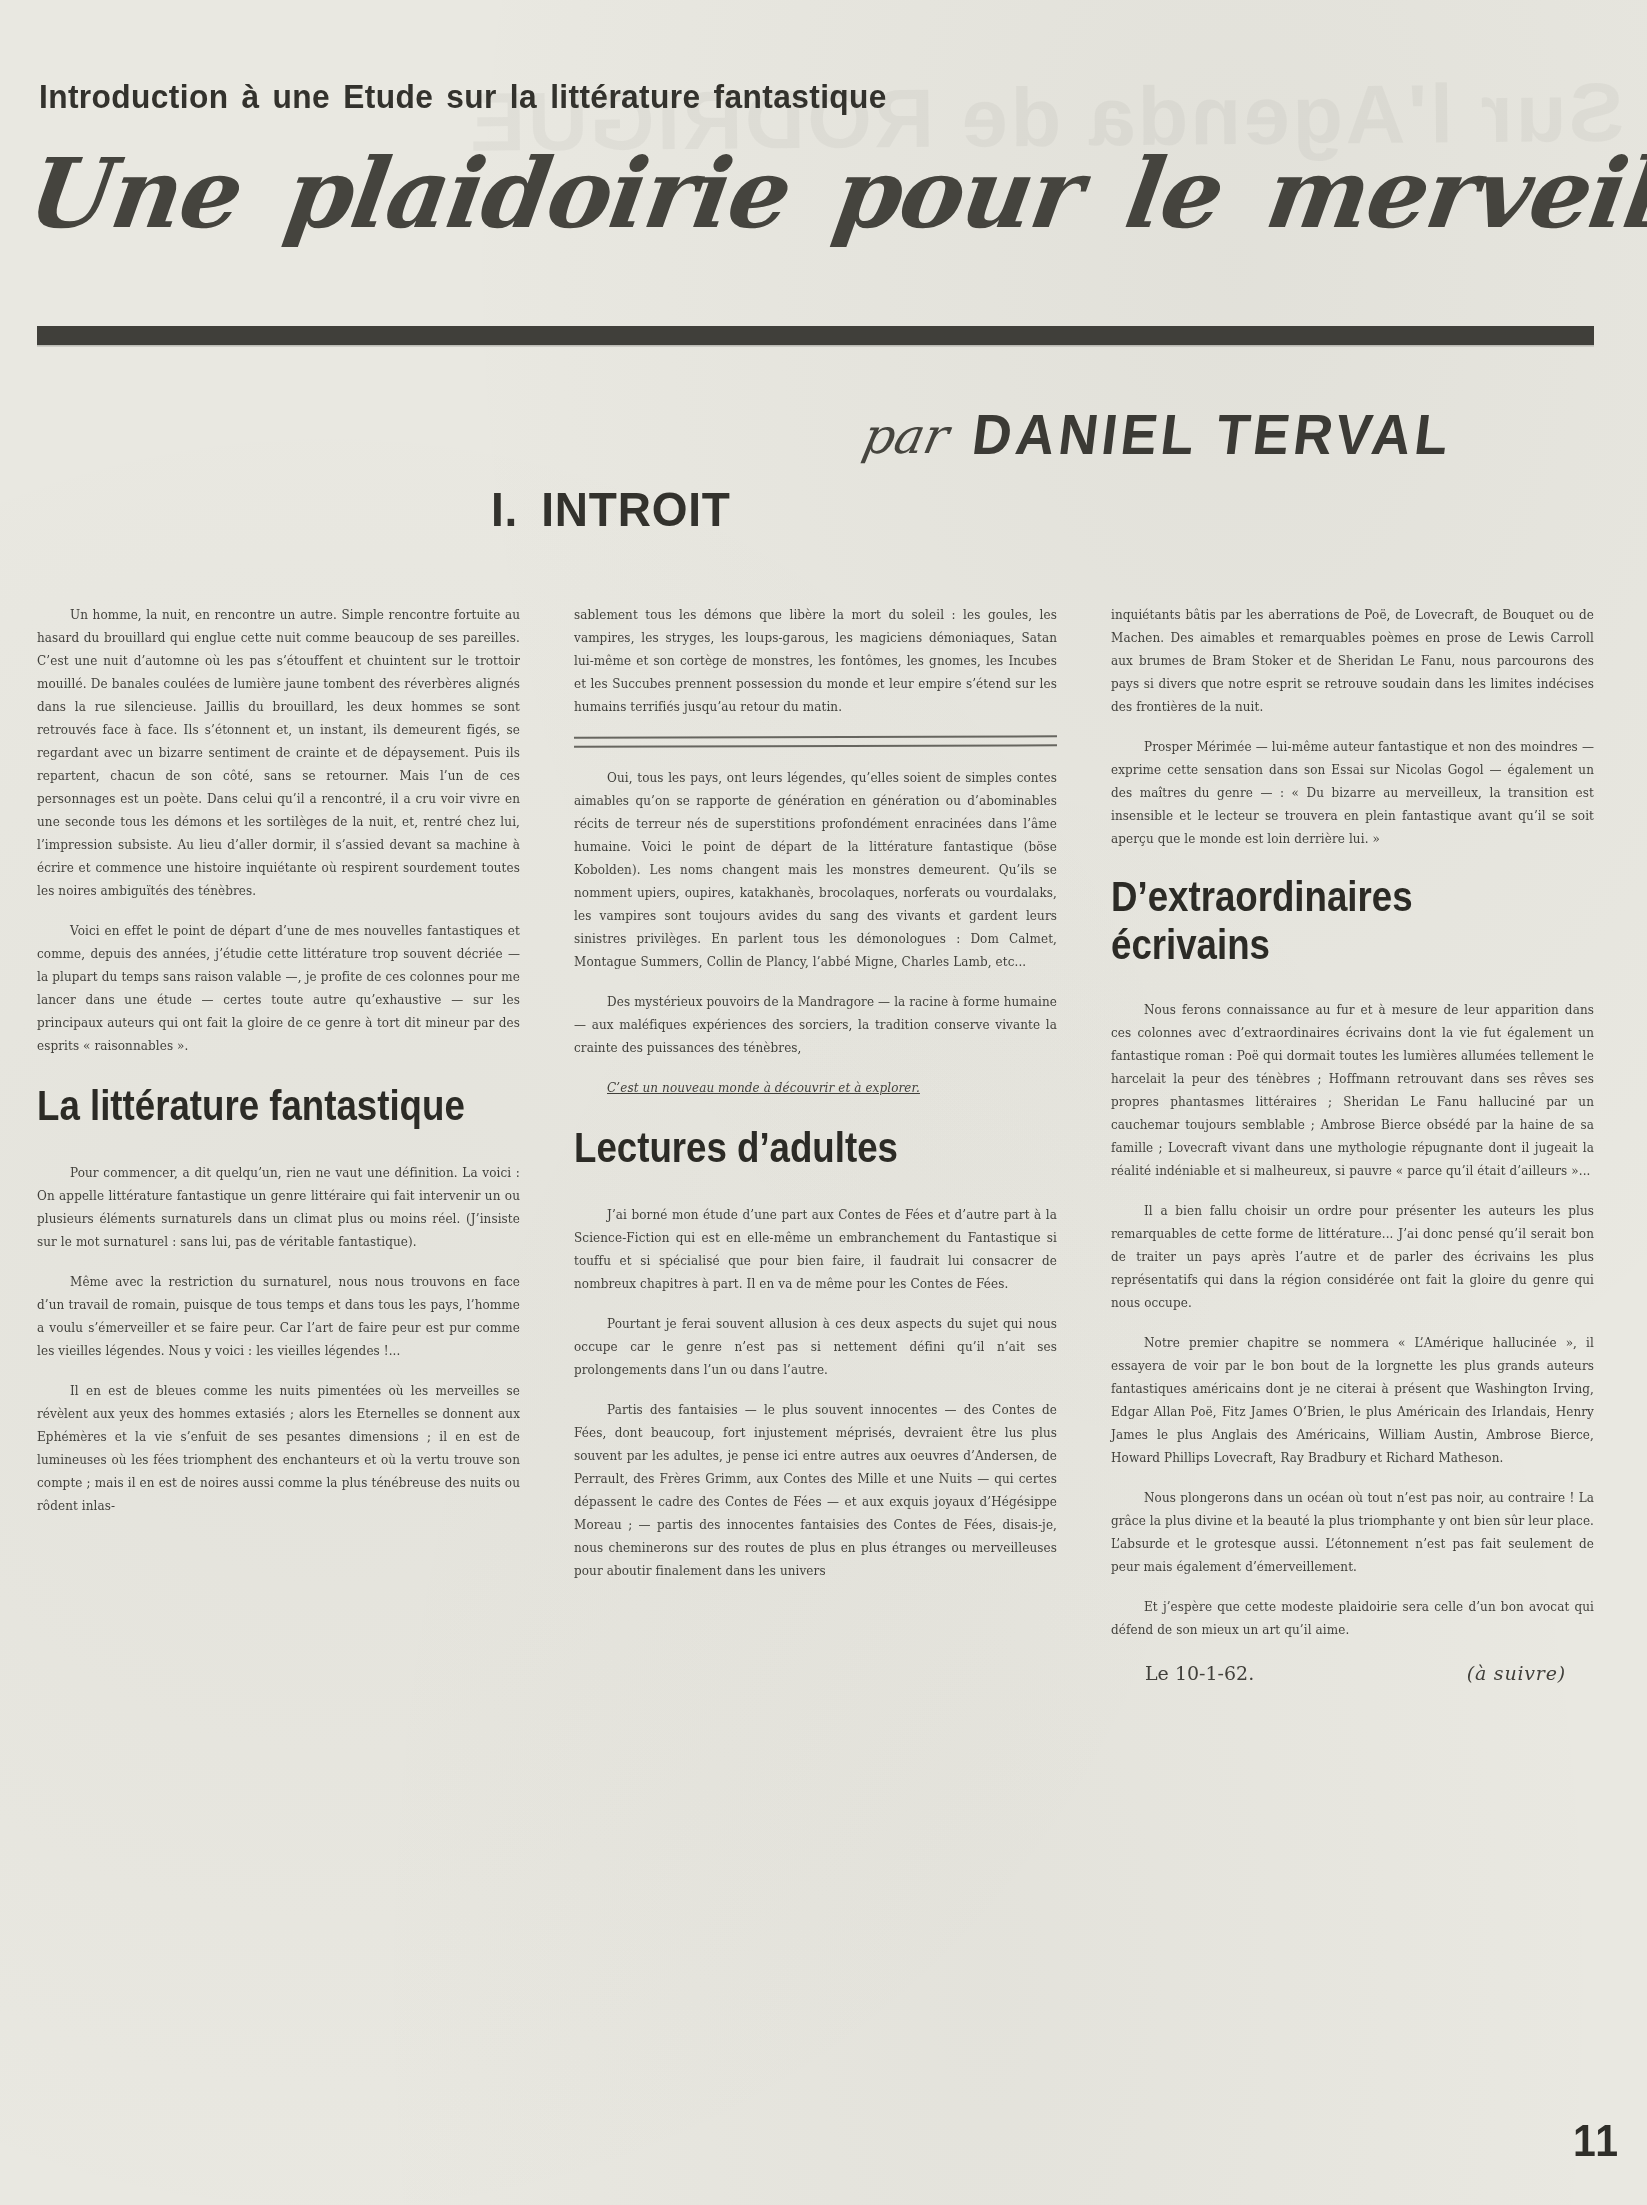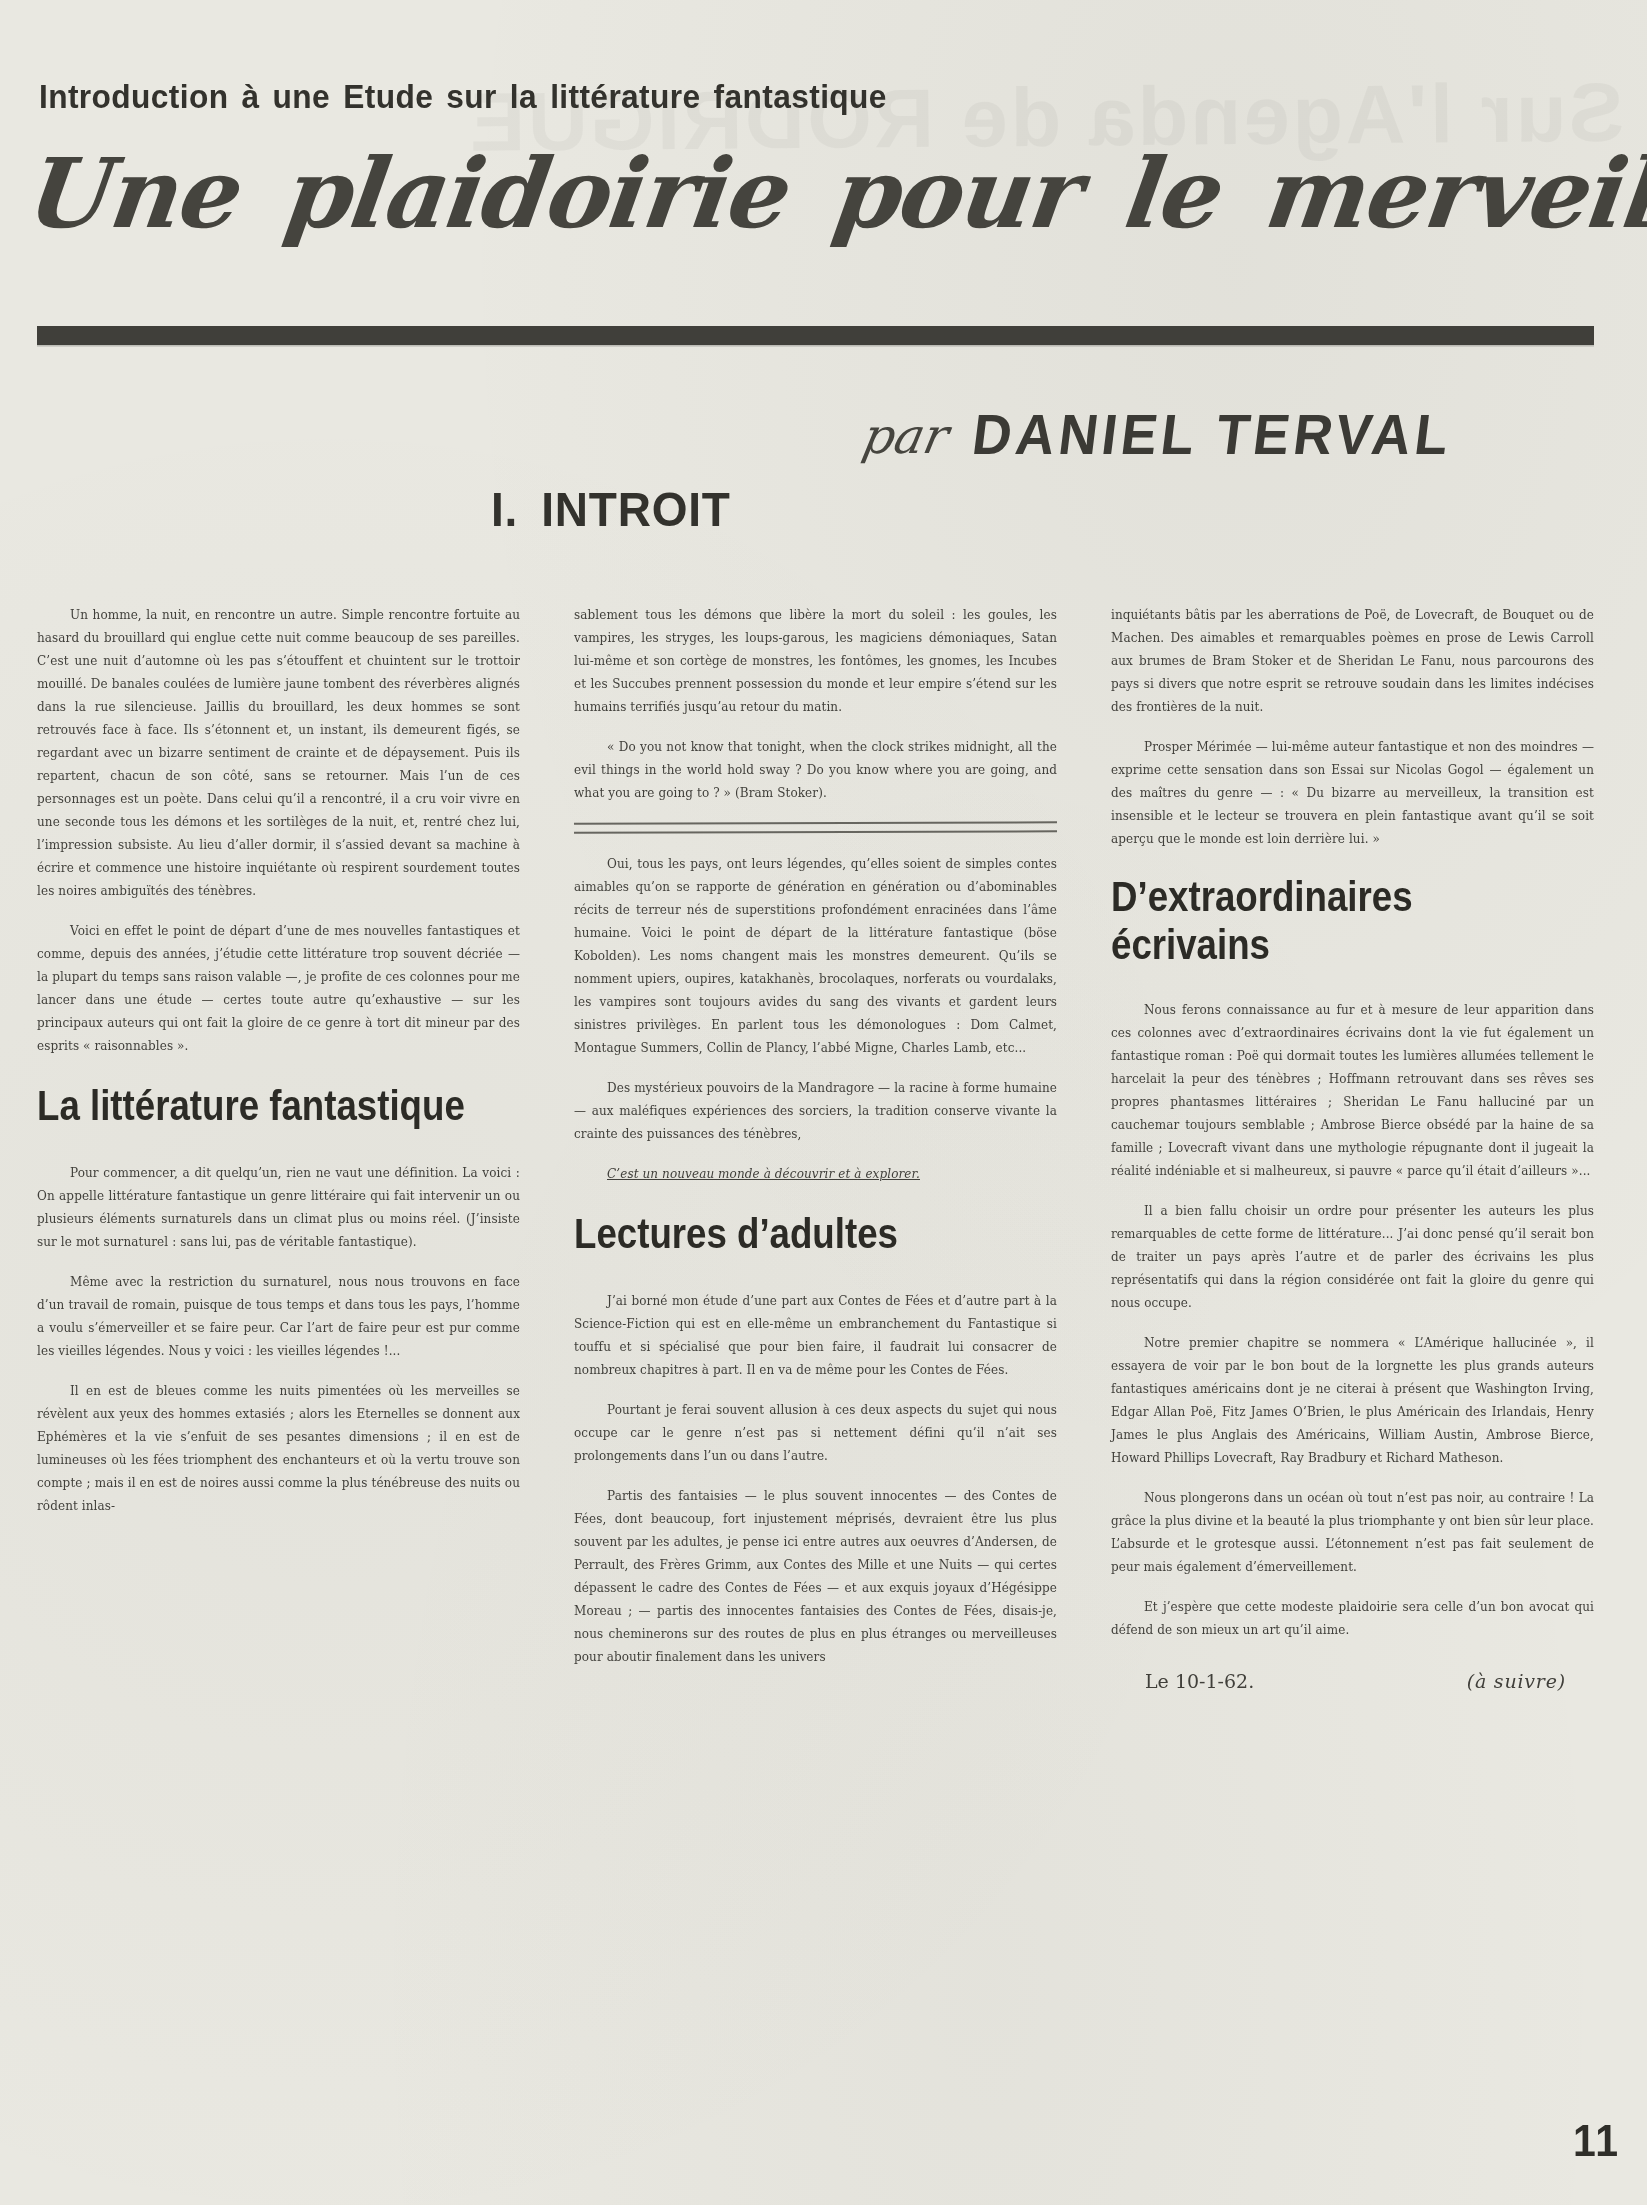--- a/index.html
+++ b/index.html
@@ -95,21 +95,21 @@
   .rule-double {
     height: 7.3px;
     border-top: 2.4px solid #51504a;
     border-bottom: 2.4px solid #51504a;
     margin: 4.9px 0 19.6px 0;
     transform: rotate(-0.15deg);
     opacity: 0.85;
   }
   .footer-row {
     display: flex; justify-content: space-between; align-items: flex-end;
-    margin-top: 28px; padding: 0 28px 0 34px;
+    margin-top: 20px; padding: 0 28px 0 34px;
     font-size: 19px; color: #403f3a;
   }
   .footer-row .cont { font-style: italic; letter-spacing: 0.8px; }
   .page-number {
     position: absolute; top: 2118px; left: 1573px;
     font-family: "Liberation Sans", sans-serif;
     font-weight: 700; font-size: 41px; letter-spacing: 1.6px;
     color: #2f2e29;
     transform: scaleY(1.08);
   }
@@ -143,21 +143,20 @@
       <p class="para">Un homme, la nuit, en rencontre un autre. Simple rencontre fortuite au hasard du brouillard qui englue cette nuit comme beaucoup de ses pareilles. C’est une nuit d’automne où les pas s’étouffent et chuintent sur le trottoir mouillé. De banales coulées de lumière jaune tombent des réverbères alignés dans la rue silencieuse. Jaillis du brouillard, les deux hommes se sont retrouvés face à face. Ils s’étonnent et, un instant, ils demeurent figés, se regardant avec un bizarre sentiment de crainte et de dépaysement. Puis ils repartent, chacun de son côté, sans se retourner. Mais l’un de ces personnages est un poète. Dans celui qu’il a rencontré, il a cru voir vivre en une seconde tous les démons et les sortilèges de la nuit, et, rentré chez lui, l’impression subsiste. Au lieu d’aller dormir, il s’assied devant sa machine à écrire et commence une histoire inquiétante où respirent sourdement toutes les noires ambiguïtés des ténèbres.</p>
       <p class="para">Voici en effet le point de départ d’une de mes nouvelles fantastiques et comme, depuis des années, j’étudie cette littérature trop souvent décriée — la plupart du temps sans raison valable —, je profite de ces colonnes pour me lancer dans une étude — certes toute autre qu’exhaustive — sur les principaux auteurs qui ont fait la gloire de ce genre à tort dit mineur par des esprits « raisonnables ».</p>
       <div class="col-heading">La littérature fantastique</div>
       <p class="para">Pour commencer, a dit quelqu’un, rien ne vaut une définition. La voici : On appelle littérature fantastique un genre littéraire qui fait intervenir un ou plusieurs éléments surnaturels dans un climat plus ou moins réel. (J’insiste sur le mot surnaturel : sans lui, pas de véritable fantastique).</p>
       <p class="para">Même avec la restriction du surnaturel, nous nous trouvons en face d’un travail de romain, puisque de tous temps et dans tous les pays, l’homme a voulu s’émerveiller et se faire peur. Car l’art de faire peur est pur comme les vieilles légendes. Nous y voici : les vieilles légendes !...</p>
       <p class="para">Il en est de bleues comme les nuits pimentées où les merveilles se révèlent aux yeux des hommes extasiés ; alors les Eternelles se donnent aux Ephémères et la vie s’enfuit de ses pesantes dimensions ; il en est de lumineuses où les fées triomphent des enchanteurs et où la vertu trouve son compte ; mais il en est de noires aussi comme la plus ténébreuse des nuits ou rôdent inlas-</p>
     </div>
 
     <div class="col">
       <p class="para" style="text-indent:0;">sablement tous les démons que libère la mort du soleil : les goules, les vampires, les stryges, les loups-garous, les magiciens démoniaques, Satan lui-même et son cortège de monstres, les fontômes, les gnomes, les Incubes et les Succubes prennent possession du monde et leur empire s’étend sur les humains terrifiés jusqu’au retour du matin.</p>
-      <p class="para">« Do you not know that tonight, when the clock strikes midnight, all the evil things in the world hold sway ? Do you know where you are going, and what you are going to ? » (Bram Stoker).</p>
       <div class="rule-double"></div>
       <p class="para">Oui, tous les pays, ont leurs légendes, qu’elles soient de simples contes aimables qu’on se rapporte de génération en génération ou d’abominables récits de terreur nés de superstitions profondément enracinées dans l’âme humaine. Voici le point de départ de la littérature fantastique (böse Kobolden). Les noms changent mais les monstres demeurent. Qu’ils se nomment upiers, oupires, katakhanès, brocolaques, norferats ou vourdalaks, les vampires sont toujours avides du sang des vivants et gardent leurs sinistres privilèges. En parlent tous les démonologues : Dom Calmet, Montague Summers, Collin de Plancy, l’abbé Migne, Charles Lamb, etc...</p>
       <p class="para">Des mystérieux pouvoirs de la Mandragore — la racine à forme humaine — aux maléfiques expériences des sorciers, la tradition conserve vivante la crainte des puissances des ténèbres,</p>
       <p class="para italic">C’est un nouveau monde à découvrir et à explorer.</p>
       <div class="col-heading">Lectures d’adultes</div>
       <p class="para">J’ai borné mon étude d’une part aux Contes de Fées et d’autre part à la Science-Fiction qui est en elle-même un embranchement du Fantastique si touffu et si spécialisé que pour bien faire, il faudrait lui consacrer de nombreux chapitres à part. Il en va de même pour les Contes de Fées.</p>
       <p class="para">Pourtant je ferai souvent allusion à ces deux aspects du sujet qui nous occupe car le genre n’est pas si nettement défini qu’il n’ait ses prolongements dans l’un ou dans l’autre.</p>
       <p class="para">Partis des fantaisies — le plus souvent innocentes — des Contes de Fées, dont beaucoup, fort injustement méprisés, devraient être lus plus souvent par les adultes, je pense ici entre autres aux oeuvres d’Andersen, de Perrault, des Frères Grimm, aux Contes des Mille et une Nuits — qui certes dépassent le cadre des Contes de Fées — et aux exquis joyaux d’Hégésippe Moreau ; — partis des innocentes fantaisies des Contes de Fées, disais-je, nous cheminerons sur des routes de plus en plus étranges ou merveilleuses pour aboutir finalement dans les univers</p>
     </div>
 

